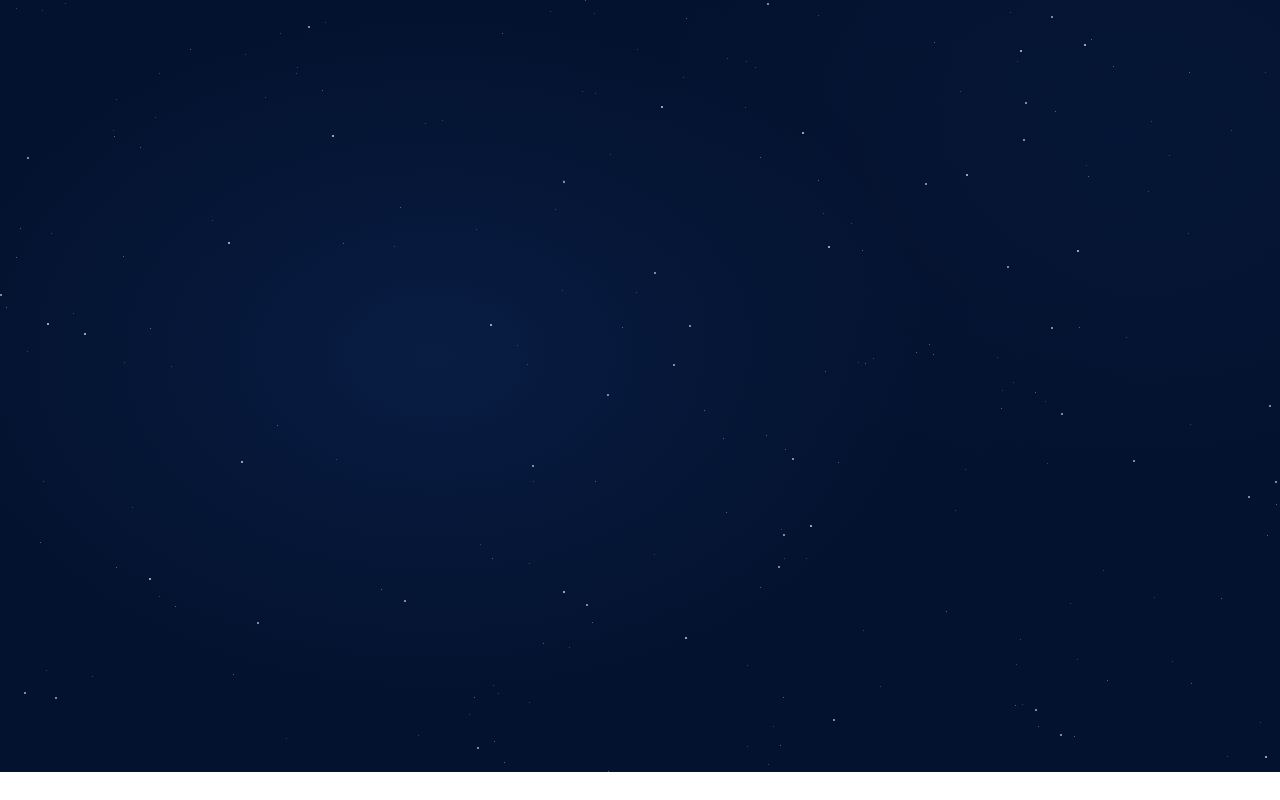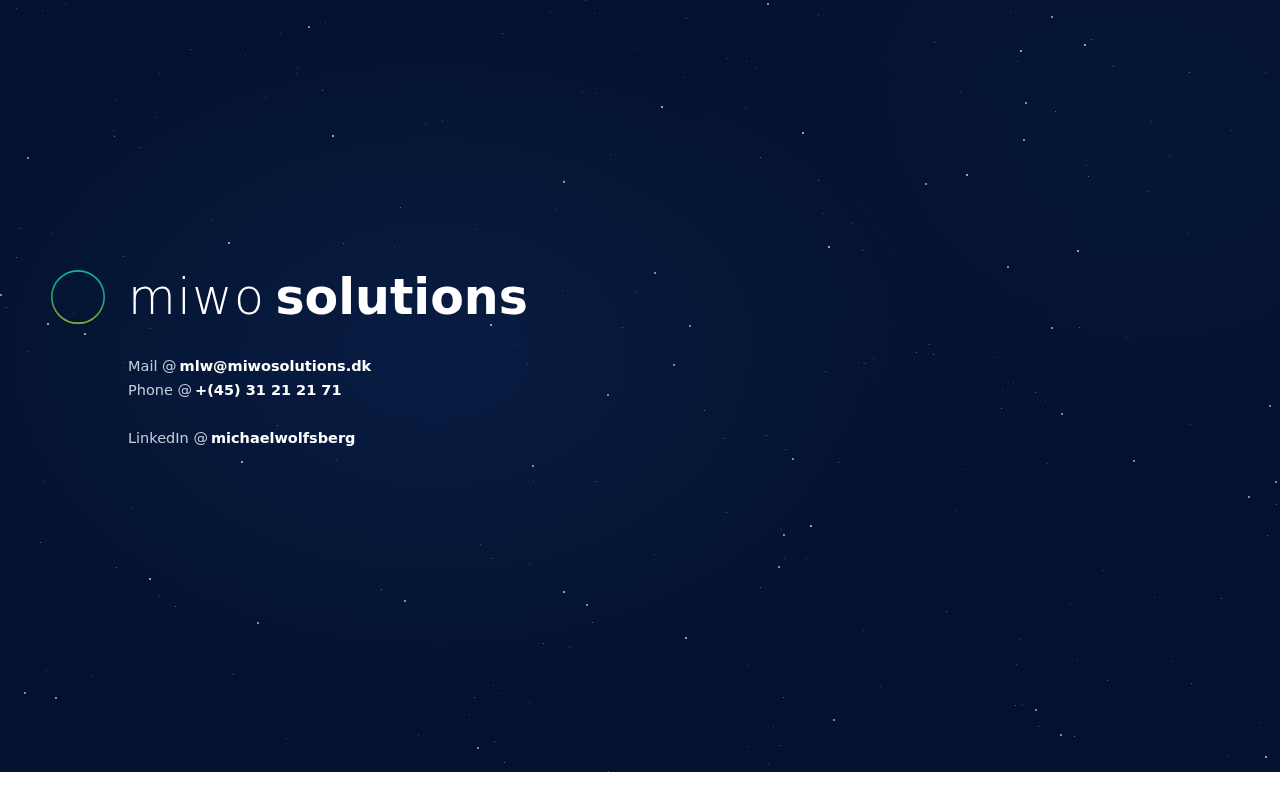--- a/index.html
+++ b/index.html
@@ -334,52 +334,17 @@
       <span class="star" style="left:608px;top:771px;width:1.3px;height:1.3px;opacity:0.55;background:#cfd9ef"></span>
       <span class="star" style="left:381px;top:589px;width:1.3px;height:1.3px;opacity:0.55;background:#cfd9ef"></span>
       <span class="star" style="left:689px;top:325px;width:1.8px;height:1.8px;opacity:0.78;background:#cfd9ef"></span>
       <span class="star" style="left:1103px;top:570px;width:1px;height:1px;opacity:0.34;background:#cfd9ef"></span>
       <span class="star" style="left:865px;top:363px;width:1.3px;height:1.3px;opacity:0.55;background:#cfd9ef"></span>
       <span class="star" style="left:394px;top:246px;width:1px;height:1px;opacity:0.34;background:#cfd9ef"></span>
       <span class="star" style="left:1086px;top:165px;width:1px;height:1px;opacity:0.34;background:#cfd9ef"></span>
       <span class="star" style="left:916px;top:352px;width:1.3px;height:1.3px;opacity:0.55;background:#cfd9ef"></span>
     </div>
 
-  <div id="logo-block">
-
-    <svg id="logo-mark" viewBox="0 0 56 62">
-      <defs>
-        <linearGradient id="ringGrad" x1="0.5" y1="0" x2="0.42" y2="1">
-          <stop offset="0%" stop-color="#0fb0b4"></stop>
-          <stop offset="28%" stop-color="#12a39a"></stop>
-          <stop offset="55%" stop-color="#2f9a6a"></stop>
-          <stop offset="78%" stop-color="#5aa042"></stop>
-          <stop offset="100%" stop-color="#86b02c"></stop>
-        </linearGradient>
-      </defs>
-      <circle cx="28" cy="31" r="26.2" fill="none" stroke="url(#ringGrad)" stroke-width="1.7"></circle>
-    </svg>
-
-    <div id="logo-wordmark">
-      <span class="lw-thin">miwo</span><span class="lw-bold">solutions</span>
-    </div>
-
-  </div>
-
-  <div id="contact-block">
-
-    <div class="contact-row">
-      <span class="contact-label">Mail @</span><a class="contact-value" href="#">mlw@miwosolutions.dk</a>
-    </div>
-
-    <div class="contact-row">
-      <span class="contact-label">Phone @</span><a class="contact-value" href="#">+(45) 31 21 21 71</a>
-    </div>
-
-    <div class="contact-row spaced">
-      <span class="contact-label">LinkedIn @</span><a class="contact-value" href="#">michaelwolfsberg</a>
-    </div>
-
-  </div>
+
 
 </div>
 
 <div id="page-footer"></div>
 
 </body></html>

